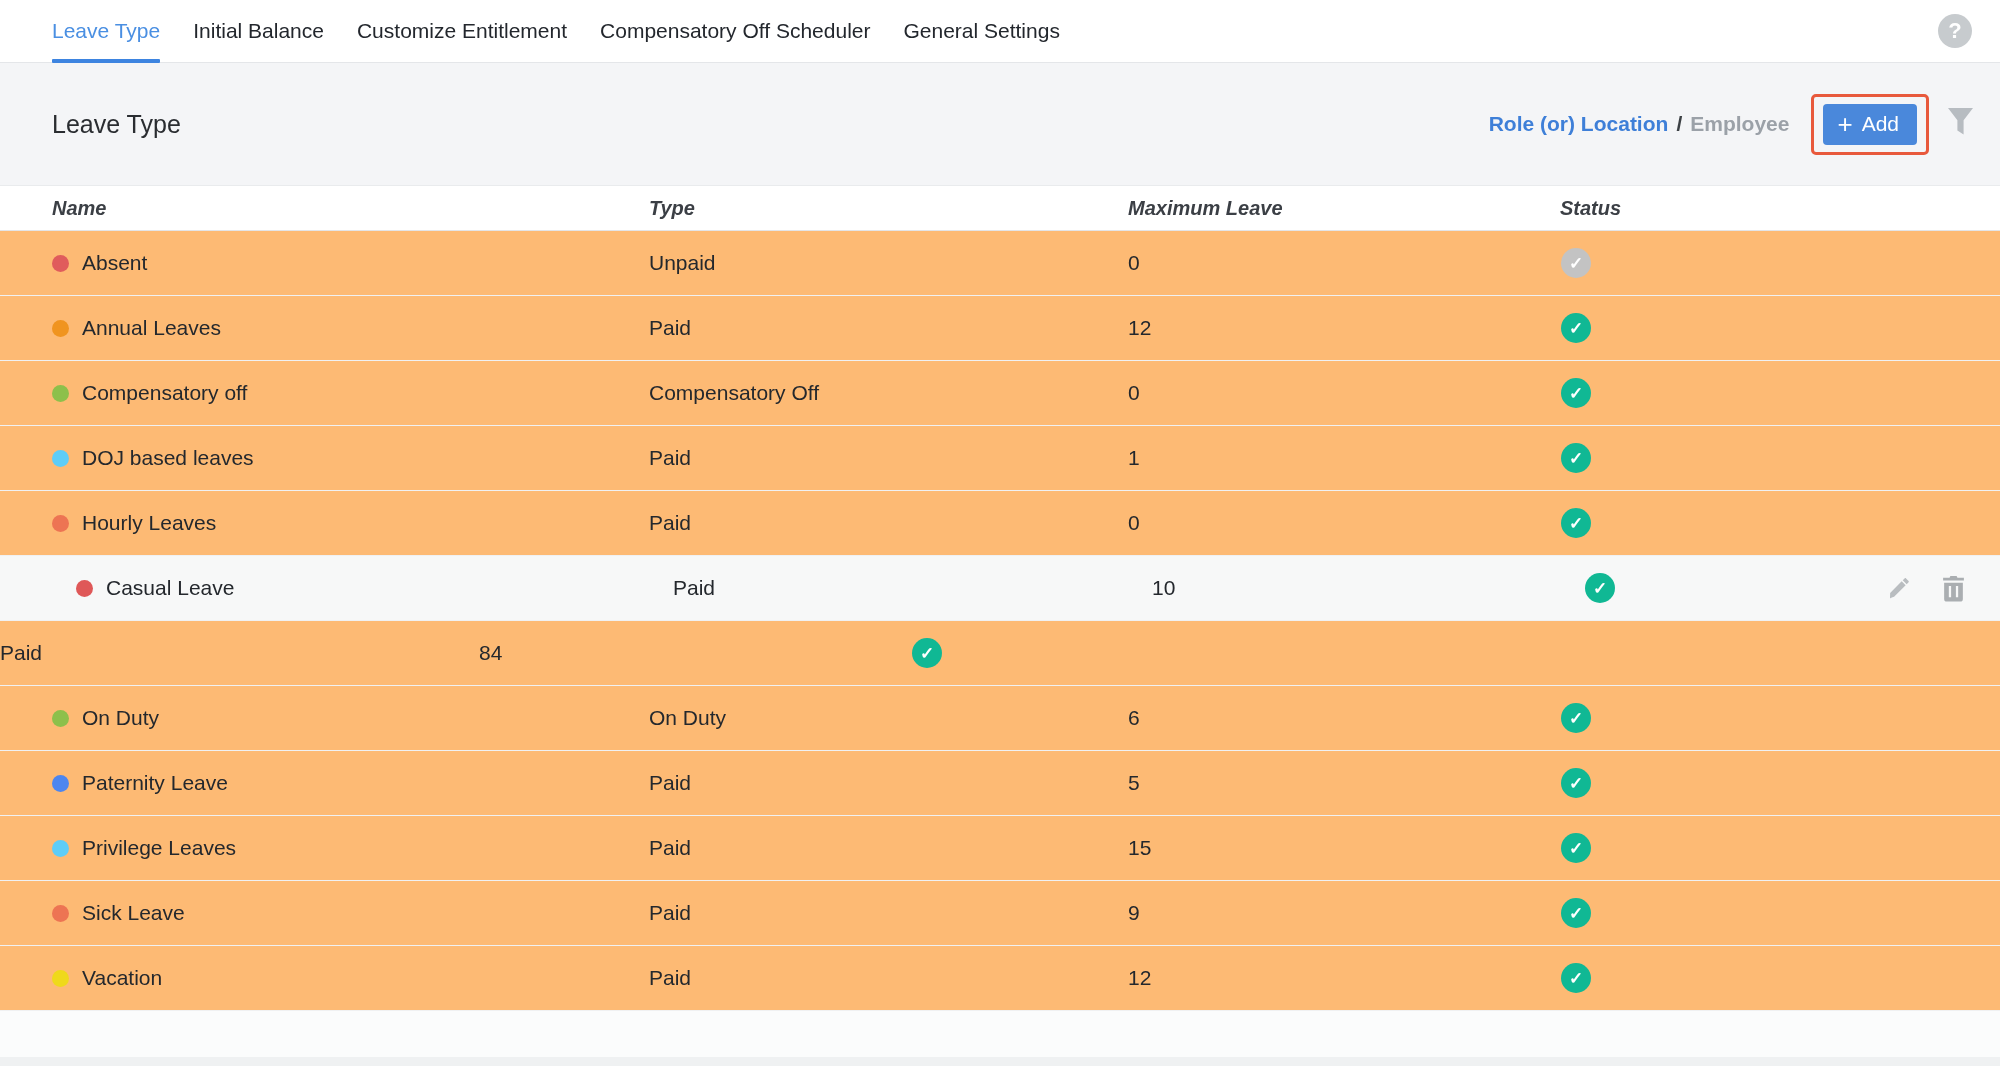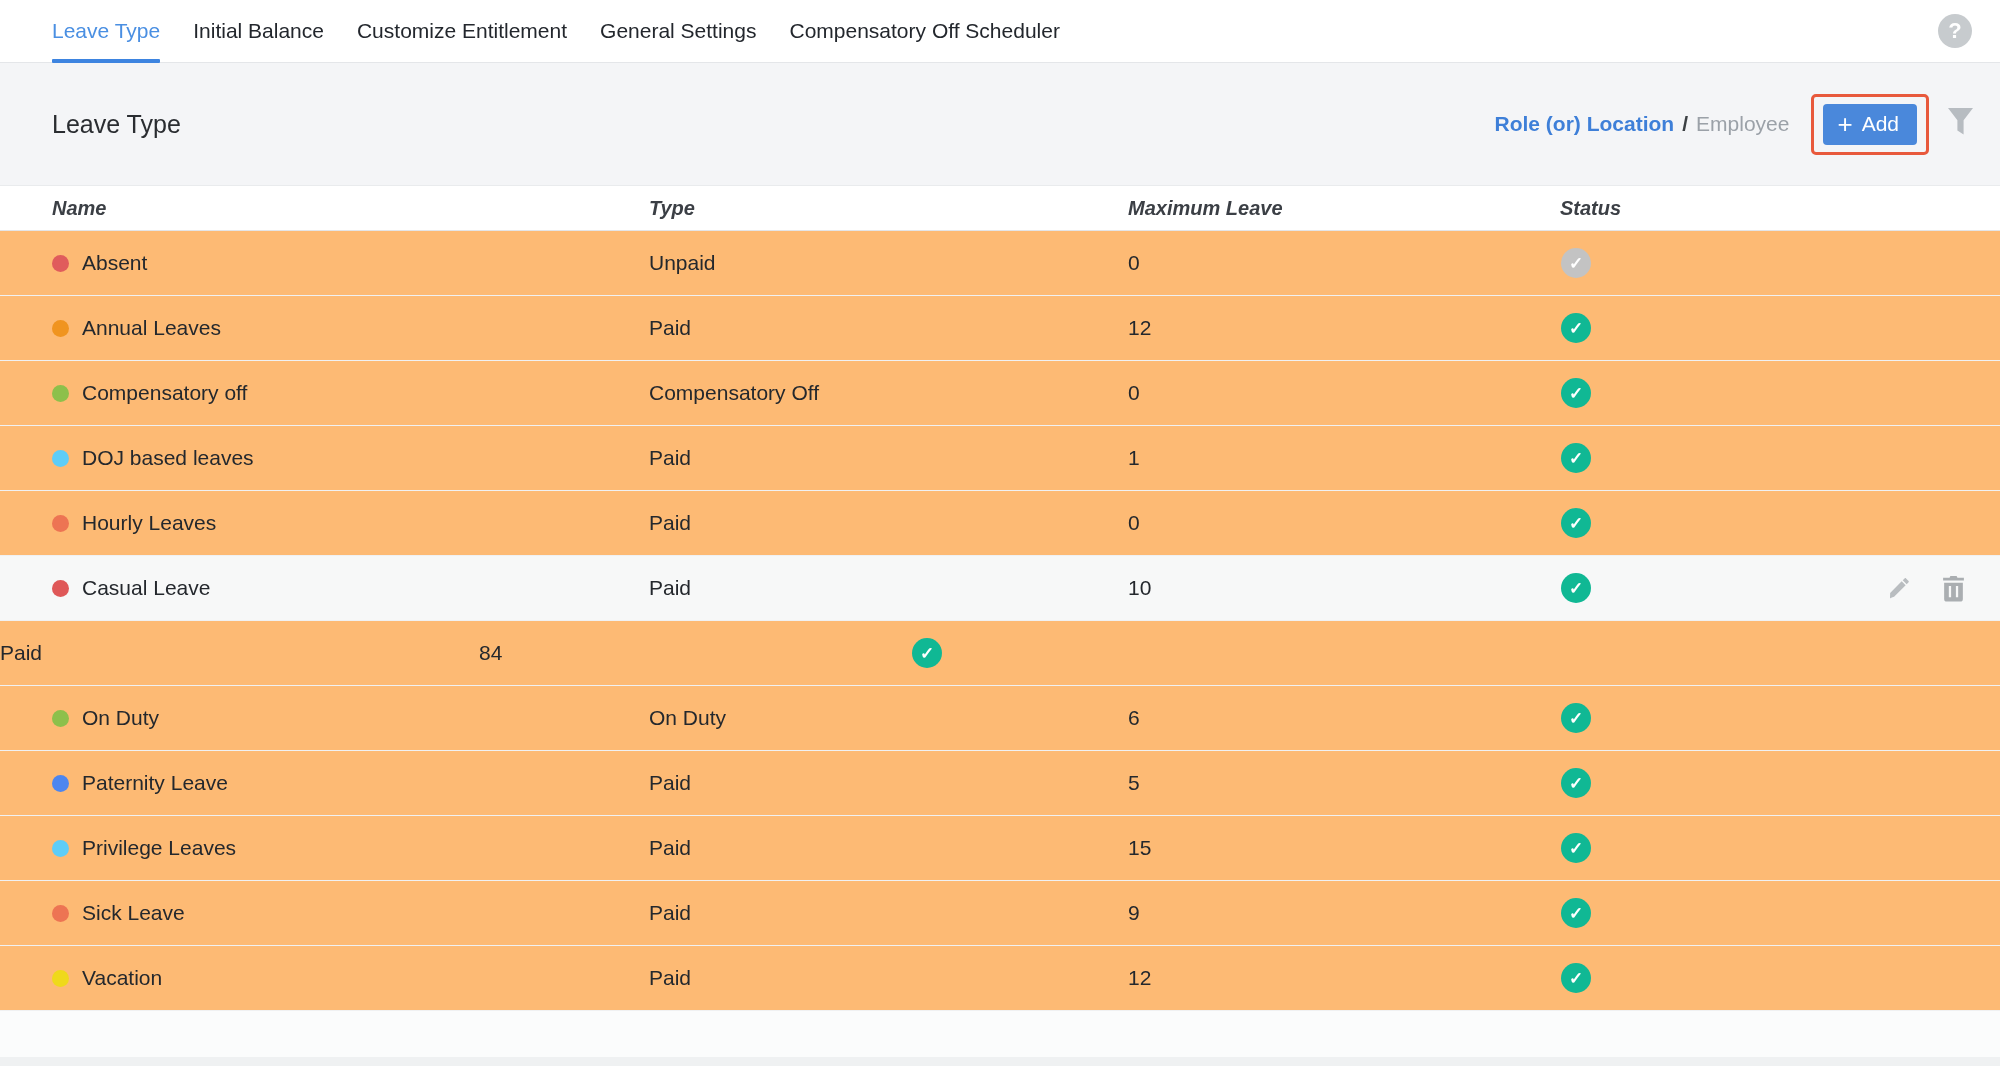--- a/index.html
+++ b/index.html
@@ -18,39 +18,39 @@
     border-radius: 50%; background: #c7cbce; color: #ffffff; font-size: 22px; font-weight: 700;
     display: flex; align-items: center; justify-content: center; cursor: pointer; }
 
   
   .toolbar { height: 123px; background: #f4f5f7; border-bottom: 1px solid #e9ebed;
     display: flex; align-items: center; justify-content: space-between; padding: 0 26px 0 52px; }
   .page-title { font-size: 25px; font-weight: 500; color: #2a2d31; }
   .toolbar-right { display: flex; align-items: center; }
   .link-role { color: #3e7fd8; font-size: 21px; font-weight: 600; cursor: pointer; margin-left: 45px; }
   .slash-sep { color: #3c4044; font-size: 21px; font-weight: 600; margin: 0 8px; }
-  .link-employee { color: #9ba1a8; font-size: 21px; font-weight: 400; cursor: pointer; }
+  .link-employee { color: #9ba1a8; font-size: 21px; font-weight: 700; cursor: pointer; }
   .add-highlight { margin-left: 22px; border: 3px solid #e8593c; border-radius: 5px; padding: 7px 9px; }
   .add-btn { background: #4a88db; color: #fff; border: none; border-radius: 4px;
     font-size: 21px; font-family: inherit; padding: 8px 18px 9px 14px; display: flex;
     align-items: center; cursor: pointer; }
   .add-plus { font-size: 26px; font-weight: 300; line-height: 20px; margin-right: 9px; }
   .filter-wrap { margin-left: 18px; display: flex; align-items: center; cursor: pointer; }
 
   
   .thead { height: 45px; display: flex; align-items: center; border-bottom: 1px solid #e4e5e7;
     font-size: 20px; font-weight: 700; color: #3b3f45; background: #fff; font-style: italic; }
   .c-name   { width: 649px; padding-left: 52px; }
   .c-type   { width: 479px; }
   .c-max    { width: 432px; }
   .c-status { flex: 1; }
 
   .trow { position: relative; height: 65px; display: flex; align-items: center;
     border-bottom: 1px solid #f0f1f2; font-size: 21px; color: #24282d; background: #fdba74; cursor: pointer; }
-  .trow.hovered { background: #f7f8f8; }
+  .trow.hovered { background: #f7f8f8; padding-left: 24px; }
   .name-cell { display: flex; align-items: center; }
   .dot { width: 17px; height: 17px; border-radius: 50%; margin-right: 13px; flex: 0 0 17px; }
   .chk { width: 30px; height: 30px; border-radius: 50%; margin-left: 1px; display: flex;
     align-items: center; justify-content: center; color: #fff; font-size: 17px; font-weight: 700;
     cursor: pointer; }
   .row-actions { position: absolute; right: 35px; top: 0; height: 100%; display: none;
     align-items: center; gap: 30px; }
   .trow.hovered .row-actions { display: flex; }
   .icon-btn { display: flex; align-items: center; cursor: pointer; }
 
@@ -66,24 +66,24 @@
       <div class="tab active">
         <span>Leave Type</span>
       </div>
       <div class="tab">
         <span>Initial Balance</span>
       </div>
       <div class="tab">
         <span>Customize Entitlement</span>
       </div>
       <div class="tab">
+        <span>Compensatory Off Scheduler</span>
+      </div>
+      <div class="tab">
         <span>General Settings</span>
-      </div>
-      <div class="tab">
-        <span>Compensatory Off Scheduler</span>
       </div>
     </div>
   <div class="help-circle">
     <span>?</span>
   </div>
 </div>
 
 <div class="toolbar">
   <div class="page-title">Leave Type</div>
   <div class="toolbar-right">

